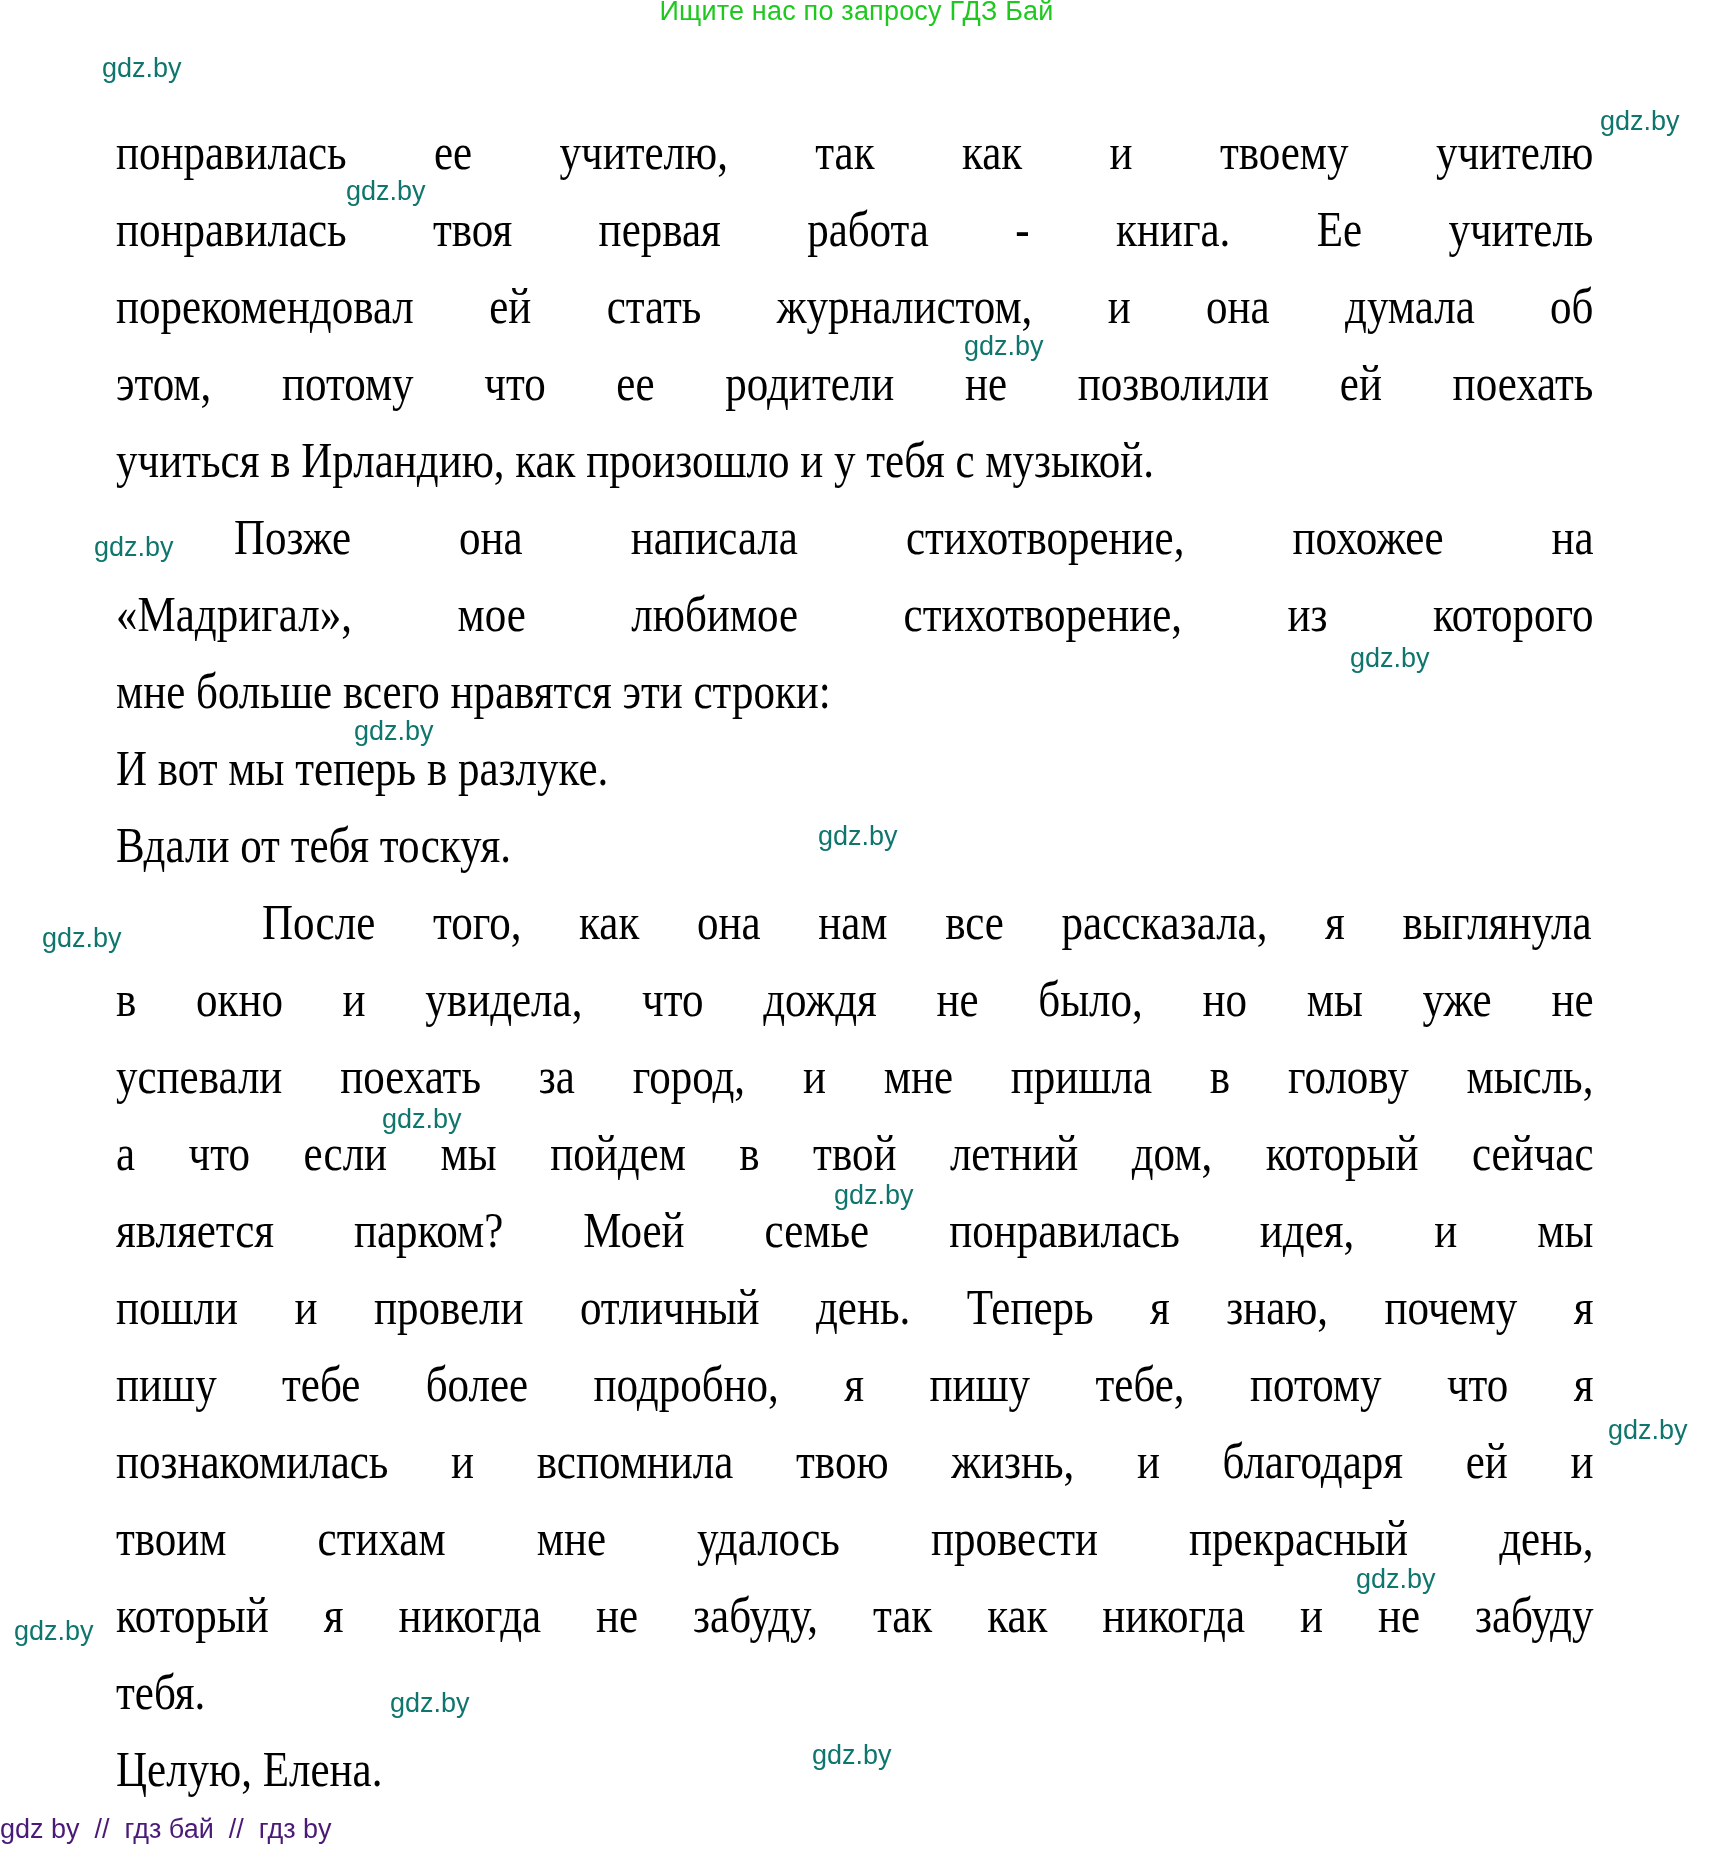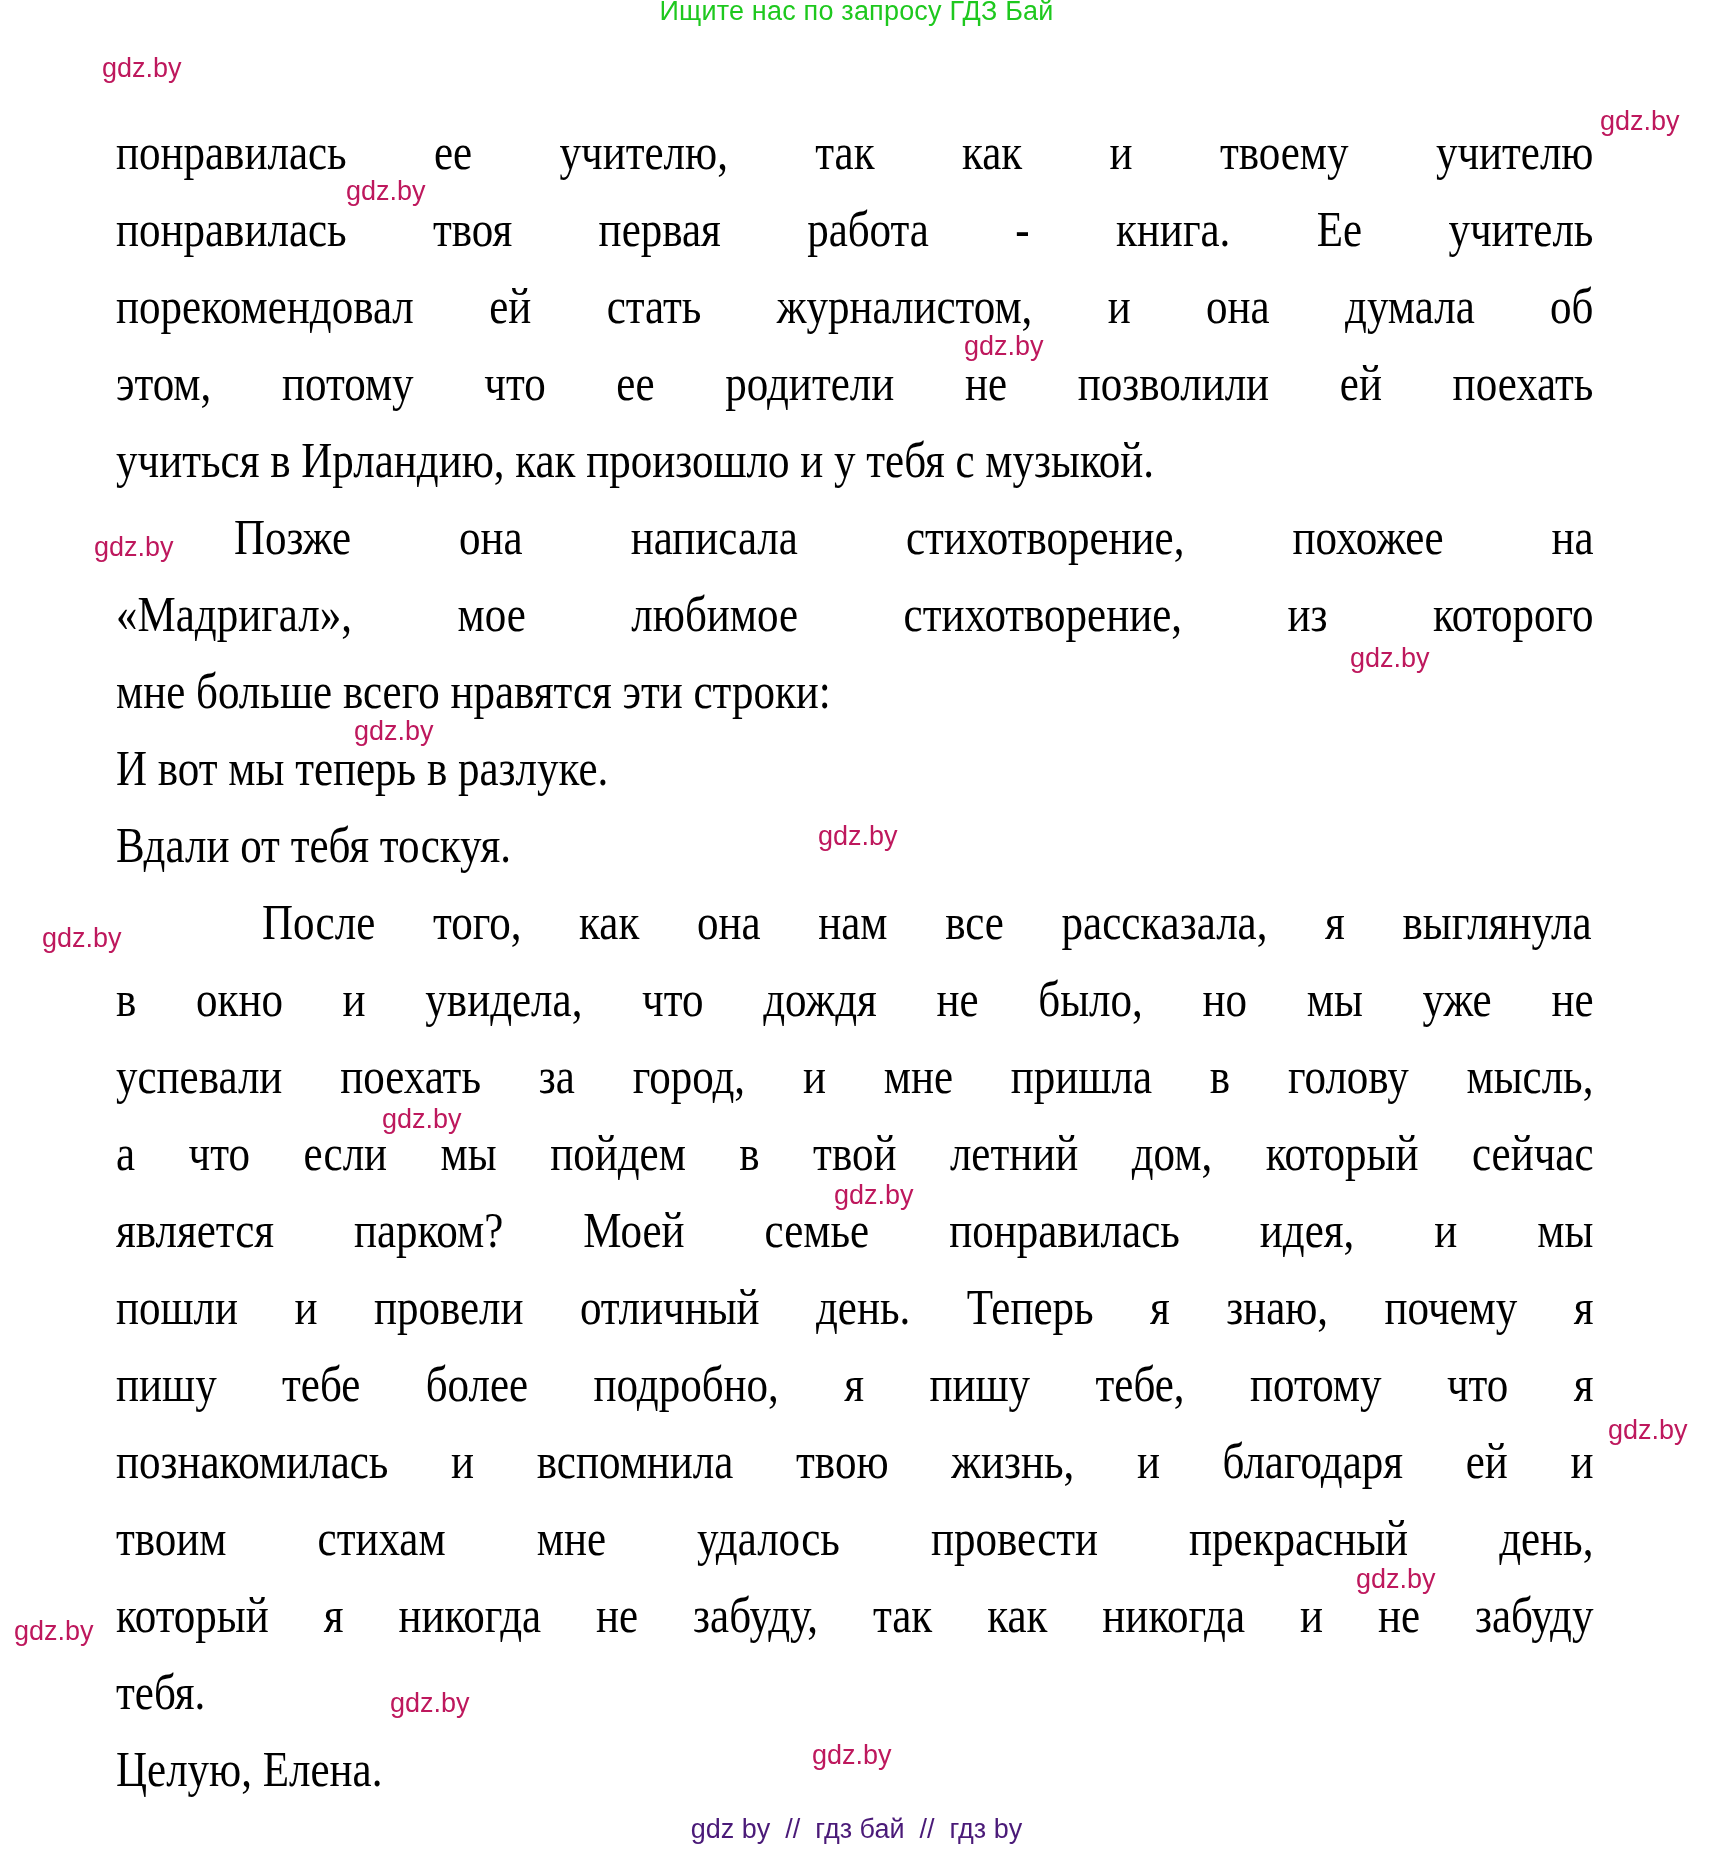--- a/index.html
+++ b/index.html
@@ -3,27 +3,27 @@
   <meta charset="utf-8">
   <style>
     html, body { margin: 0; padding: 0; background: #ffffff; }
     body { width: 1713px; height: 1849px; position: relative; overflow: hidden; }
     .top-banner {
       position: absolute; top: -4px; left: 0; width: 1713px; text-align: center;
       font-family: "Liberation Sans", sans-serif; font-size: 27px; color: #1ec81e;
       letter-spacing: 0.2px;
     }
     .bottom-banner {
-      position: absolute; top: 1814px; left: 0; width: 1713px; text-align: center;
+      position: absolute; top: 1814px; left: 0; width: 1713px; 
       font-family: "Liberation Sans", sans-serif; font-size: 27px; color: #4a1a78;
       white-space: pre;
     }
     .wm {
       position: absolute; font-family: "Liberation Sans", sans-serif;
-      font-size: 27px; color: #be185d; line-height: 1; white-space: nowrap;
+      font-size: 27px; color: #0f766e; line-height: 1; white-space: nowrap;
     }
     .line {
       position: absolute; left: 116px; width: 1478px;
       font-family: "Liberation Serif", serif; font-size: 50px; color: #000;
       line-height: 1; white-space: nowrap; transform: scaleX(0.86); transform-origin: left top;
     }
     .line.justify { text-align: justify; text-align-last: justify; width: 1718px; }
     .line.plain { width: auto; }
   </style>
 </head>

